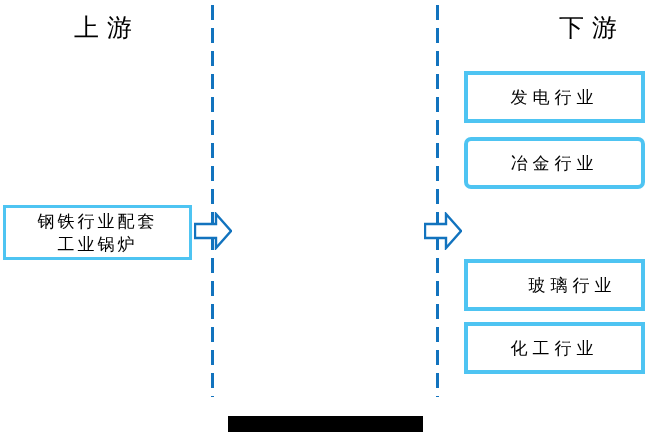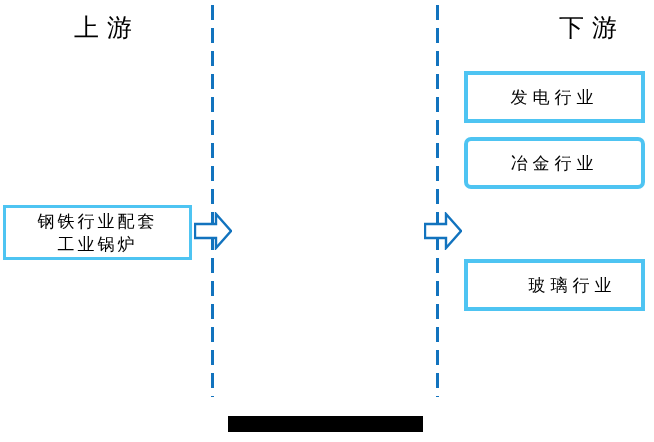--- a/index.html
+++ b/index.html
@@ -137,16 +137,19 @@
 
   <div class="node-box down-box down-0">
     <span>发电行业</span>
   </div>
   <div class="node-box down-box down-1">
     <span>冶金行业</span>
   </div>
   <div class="node-box down-box down-3">
     <span>玻璃行业</span>
   </div>
+  <div class="node-box down-box down-4">
+    <span>化工行业</span>
+  </div>
 
   <div class="black-bar"></div>
 
 </div>
 
 </body></html>

